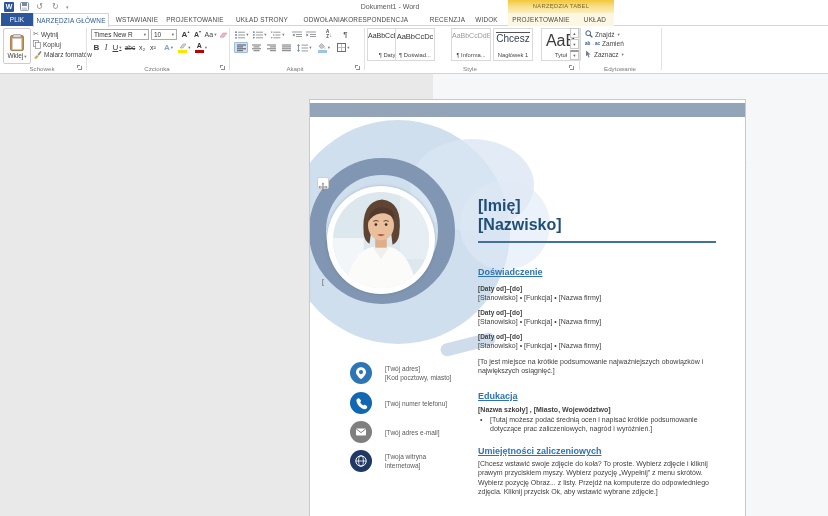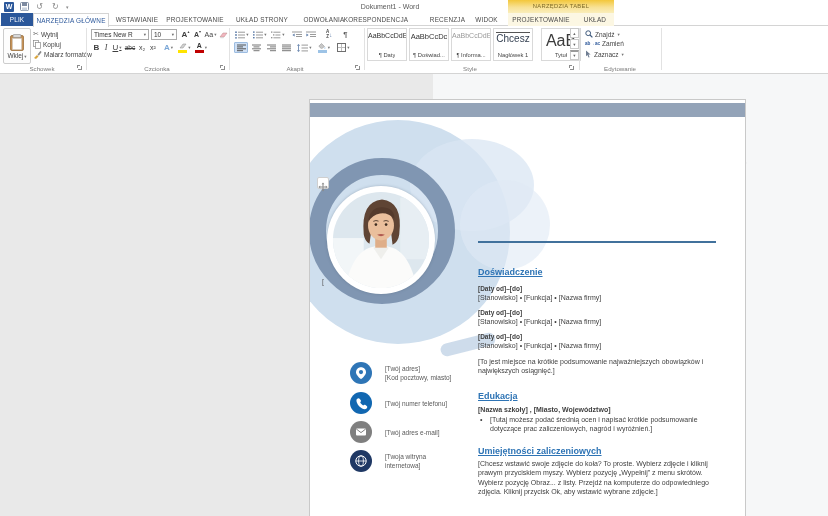--- a/index.html
+++ b/index.html
@@ -333,21 +333,21 @@
         linear-gradient(#bdbdbd,#bdbdbd) center/1px 100% no-repeat;"></span>
     </div>
     <div class="glabel" style="left:258px;width:74px;">Akapit</div>
     <div class="launcher" style="left:354px;top:38px;"></div>
     <div class="gdiv" style="left:364px;"></div>
 
     <div class="stylecard" style="left:367px;">
       <span class="prev" style="font-size:7px;color:#333;">AaBbCcDdEe</span>
       <span class="slab">¶ Daty</span>
     </div>
-    <div class="stylecard" style="left:409px;text-align:center;">
+    <div class="stylecard" style="left:395px;text-align:center;">
       <span class="prev" style="font-size:7.5px;color:#333;">AaBbCcDc</span>
       <span class="slab">¶ Doświad...</span>
     </div>
     <div class="stylecard" style="left:451px;">
       <span class="prev" style="font-size:7px;color:#9a9a9a;">AaBbCcDdE</span>
       <span class="slab">¶ Informa...</span>
     </div>
     <div class="stylecard" style="left:493px;">
       <span class="prev" style="font-size:10px;color:#323e4f;border-top:1px solid #555;">Chcesz</span>
       <span class="slab">Nagłówek 1</span>
@@ -474,20 +474,24 @@
       </div>
       <div class="handle">
         <svg width="10" height="10" viewBox="0 0 10 10">
           <path d="M5,0.4 L6.4,2.2 L3.6,2.2 Z M5,9.6 L6.4,7.8 L3.6,7.8 Z M0.4,5 L2.2,3.6 L2.2,6.4 Z M9.6,5 L7.8,3.6 L7.8,6.4 Z" fill="#8a8a8a"></path>
           <rect x="4.5" y="2" width="1" height="6" fill="#8a8a8a"></rect>
             <rect x="2" y="4.5" width="6" height="1" fill="#8a8a8a"></rect>
         </svg>
       </div>
       <div class="stray">[</div>
 
+      <div class="cvname">
+        <div>[Imię]</div>
+        <div>[Nazwisko]</div>
+      </div>
       <div class="nrule"></div>
 
       <div class="h-sec" style="top:167px;">Doświadczenie</div>
       <div class="abs" style="left:168px;top:185px;">
         <div class="dates">[Daty od]–[do]</div>
         <div class="role">[Stanowisko] • [Funkcja] • [Nazwa firmy]</div>
       </div>
       <div class="abs" style="left:168px;top:209px;">
         <div class="dates">[Daty od]–[do]</div>
         <div class="role">[Stanowisko] • [Funkcja] • [Nazwa firmy]</div>

